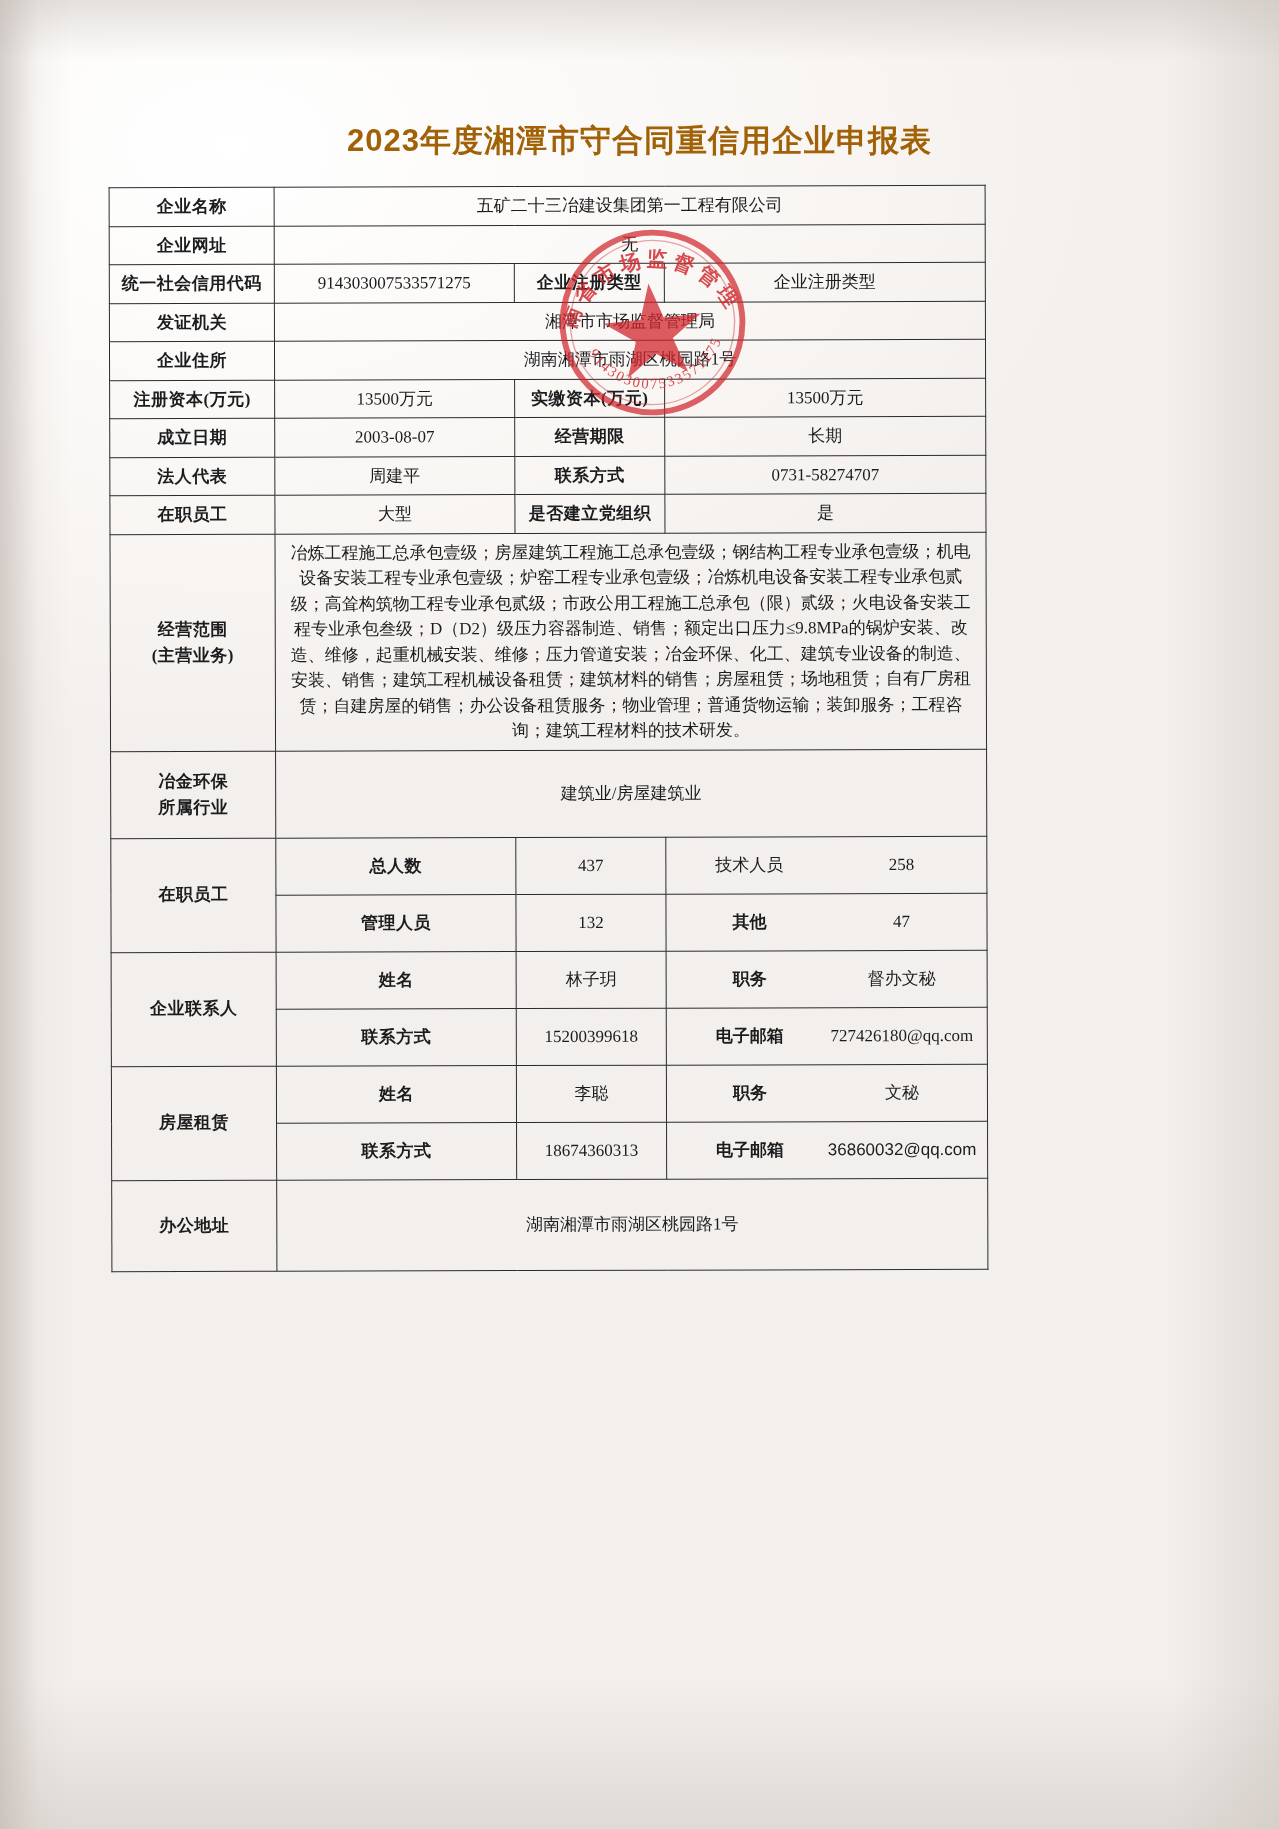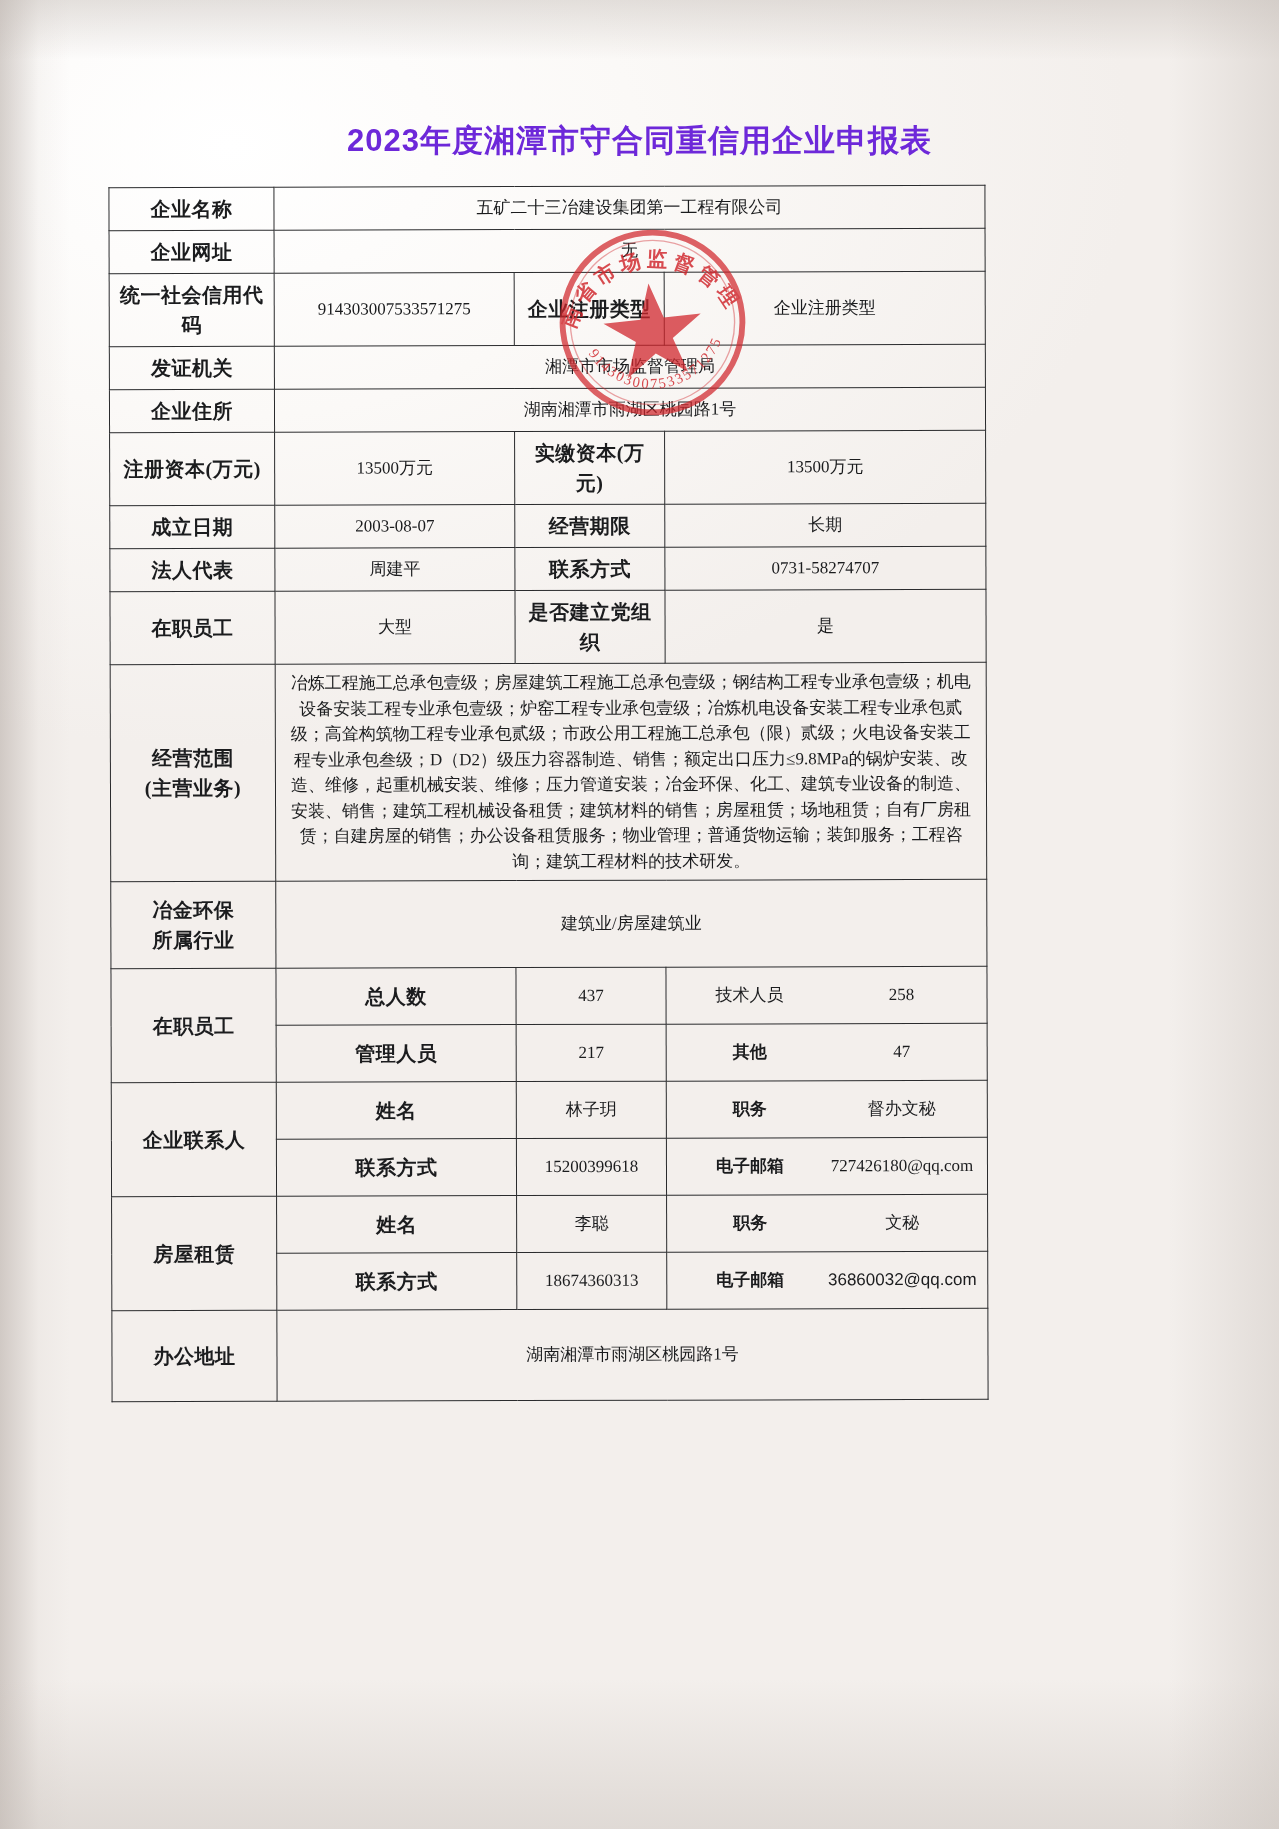--- a/index.html
+++ b/index.html
@@ -53,21 +53,21 @@
   .doc-title {
     position: absolute;
     top: 120px;
     left: 0;
     width: 1279px;
     text-align: center;
     font-family: "Liberation Sans", "DejaVu Sans", sans-serif;
     font-weight: bold;
     font-size: 31px;
     letter-spacing: 1px;
-    color: #6d28d9;
+    color: #a16207;
   }
 
   table.form {
     position: absolute;
     left: 110px;
     top: 186px;
     width: 876px;
     border-collapse: collapse;
     table-layout: fixed;
     color: #1b1c1e;
@@ -76,21 +76,21 @@
   }
   table.form td {
     border: 1.4px solid #2a2b2d;
     padding: 6px 8px;
     vertical-align: middle;
     text-align: center;
     line-height: 1.5;
   }
   td.label {
     font-weight: bold;
-    font-size: 20px;
+    font-size: 17px;
     letter-spacing: 0.5px;
   }
   td.val {
     font-size: 17px;
   }
   td.left {
     text-align: left;
     padding-left: 18px;
   }
   .scope {
@@ -206,21 +206,21 @@
         <td class="val">437</td>
         <td class="val">
           <div style="display:flex">
             <div style="flex:0 0 150px;font-weight:normal">技术人员</div>
             <div style="flex:1">258</div>
           </div>
         </td>
       </tr>
       <tr>
         <td class="label" style="height:44px">管理人员</td>
-        <td class="val">217</td>
+        <td class="val">132</td>
         <td class="val">
           <div style="display:flex">
             <div style="flex:0 0 150px;font-weight:bold">其他</div>
             <div style="flex:1">47</div>
           </div>
         </td>
       </tr>
       <tr>
         <td class="label" rowspan="2">企业联系人</td>
         <td class="label" style="height:44px">姓名</td>

